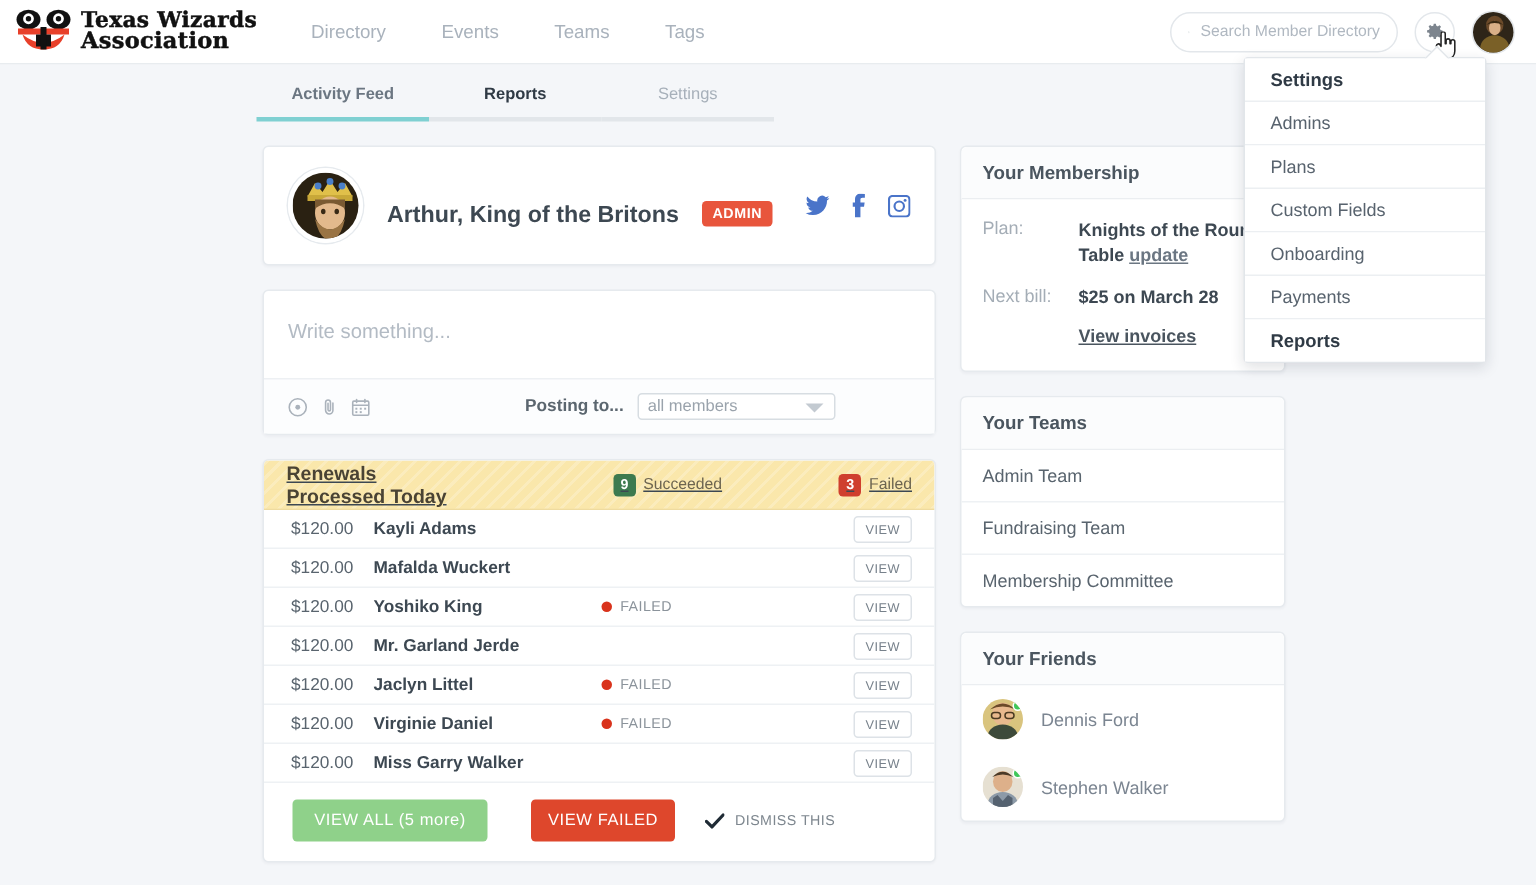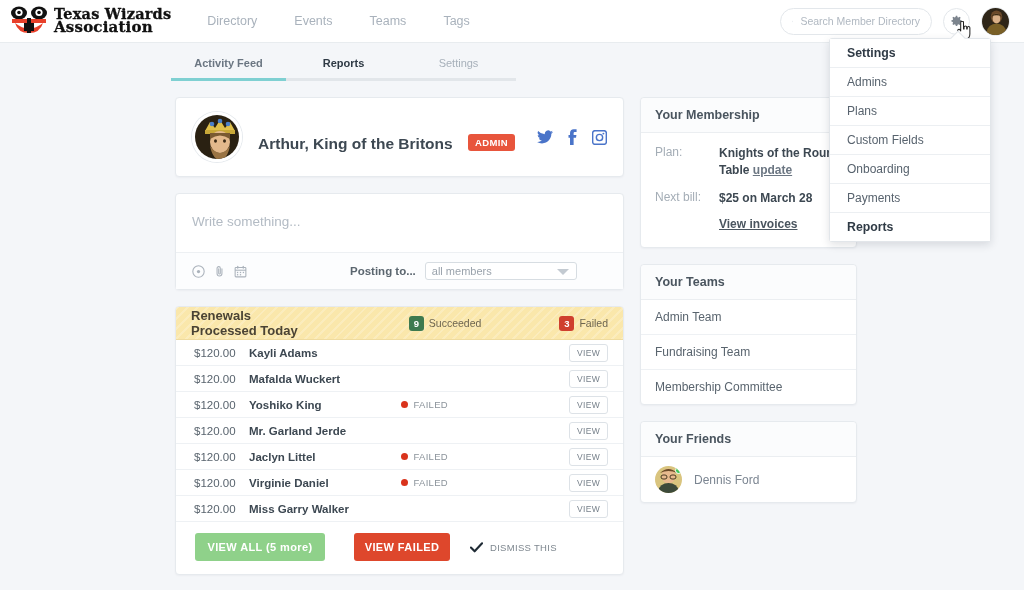--- a/index.html
+++ b/index.html
@@ -172,21 +172,21 @@
     padding: 9px 16px;
     background: #fcfdfe;
   }
   .compose-icons { display: flex; align-items: center; gap: 8px; }
   .posting-to {
     margin-left: 103px;
     font-size: 11.5px; font-weight: bold; color: #5b666f;
   }
   .select-pill {
     margin-left: 9px;
-    width: 152px; height: 18px;
+    width: 132px; height: 18px;
     border: 1px solid #d7dde2;
     border-radius: 3px;
     background: #fff;
     display: flex; align-items: center;
     padding: 0 6px;
     font-size: 11px; color: #9aa3ac;
     position: relative;
   }
   .select-pill .caret {
     position: absolute; right: 7px; top: 6px;
@@ -202,20 +202,21 @@
     height: 33px;
     display: flex; align-items: center;
     padding: 0 15px;
     border-radius: 3px 3px 0 0;
     background-color: #fae7ab;
     background-image: repeating-linear-gradient(
       -45deg,
       rgba(255,255,255,0.22) 0 2px,
       rgba(255,255,255,0) 2px 7px);
     border-bottom: 1px solid #efdb9f;
+    text-decoration: underline;
   }
   .yellow-head .title { font-size: 13px; font-weight: bold; color: #4a4334; }
   .stat { display: flex; align-items: center; gap: 5px; font-size: 10.5px; color: #6d6550; }
   .stat.s1 { margin-left: 93px; }
   .stat.s2 { margin-left: 78px; }
   .chip {
     display: inline-flex; align-items: center; justify-content: center;
     min-width: 15px; height: 15px;
     border-radius: 3px;
     color: #fff; font-size: 9.5px; font-weight: bold;
@@ -254,21 +255,21 @@
   }
   .ractions {
     display: flex; align-items: center;
     padding: 11px 15px 13px 19px;
   }
   .btn-big {
     border: none;
     border-radius: 3px;
     color: #fff;
     font-size: 11px;
-    font-weight: bold;
+    font-weight: normal;
     letter-spacing: 0.4px;
     padding: 8px 0;
     text-align: center;
   }
   .btn-green { background: #8fd18a; width: 130px; }
   .btn-red { background: #de472c; width: 96px; margin-left: 29px; }
   .dismiss {
     margin-left: 20px;
     display: flex; align-items: center; gap: 7px;
     font-size: 9.5px; color: #7e878f; letter-spacing: 0.3px;
@@ -599,15 +600,28 @@
             <ellipse cx="13.5" cy="10" rx="7" ry="7.5" fill="#e8b98e"></ellipse>
             <path d="M5 7 q8.5 -8 17 0 q-8.5 -4 -17 0z" fill="#6b4a28"></path>
             <rect x="6" y="9" width="6" height="4" rx="2" fill="none" stroke="#4a3a22" stroke-width="1"></rect>
             <rect x="15" y="9" width="6" height="4" rx="2" fill="none" stroke="#4a3a22" stroke-width="1"></rect>
             <ellipse cx="13.5" cy="25" rx="10" ry="8" fill="#3d4a3a"></ellipse>
           </svg>
           <span class="online"></span>
         </span>
         <span class="fname">Dennis Ford</span>
       </div>
+      <div class="friend">
+        <span class="fpic">
+          <svg viewBox="0 0 27 27" width="27" height="27">
+            <rect width="27" height="27" fill="#e6e0d2"></rect>
+            <ellipse cx="13.5" cy="10" rx="6.5" ry="7" fill="#ddb08a"></ellipse>
+            <path d="M6.5 7 q7 -7 14 0 q-7 -3.5 -14 0z" fill="#4a3a28"></path>
+            <ellipse cx="13.5" cy="25" rx="10" ry="8" fill="#8c9aa8"></ellipse>
+            <path d="M10 19 l3.5 4 l3.5 -4 l3 2 v6 h-13 v-6z" fill="#556270"></path>
+          </svg>
+          <span class="online"></span>
+        </span>
+        <span class="fname">Stephen Walker</span>
+      </div>
     </div>
   </div>
 </div>
 
 </body></html>

